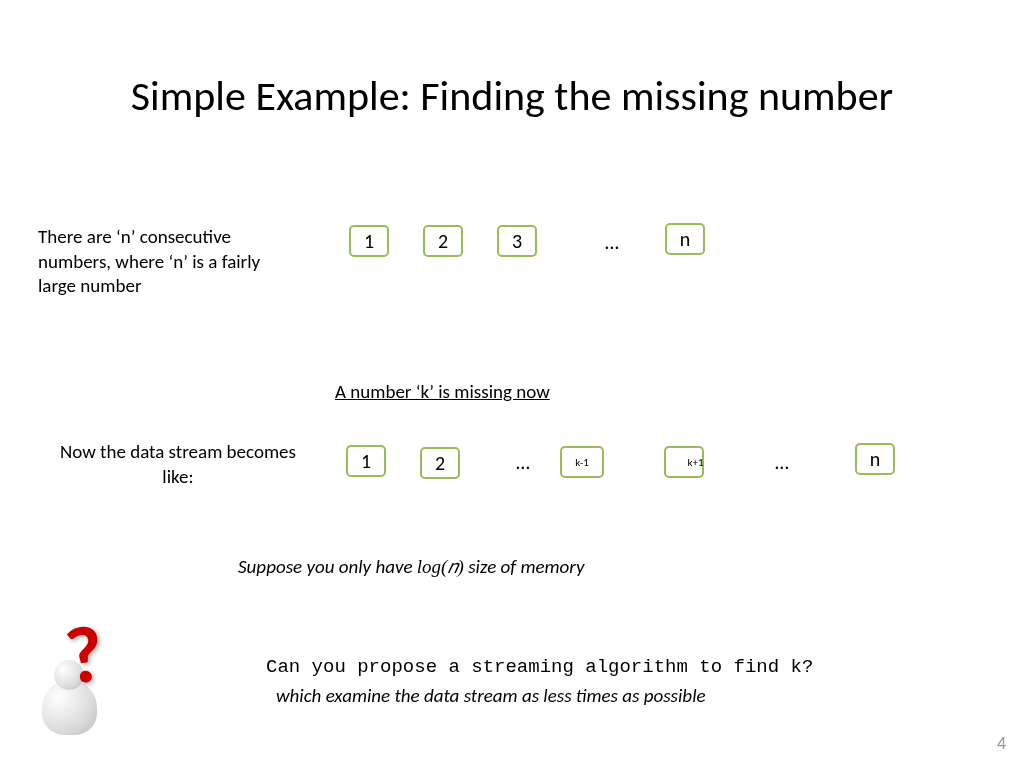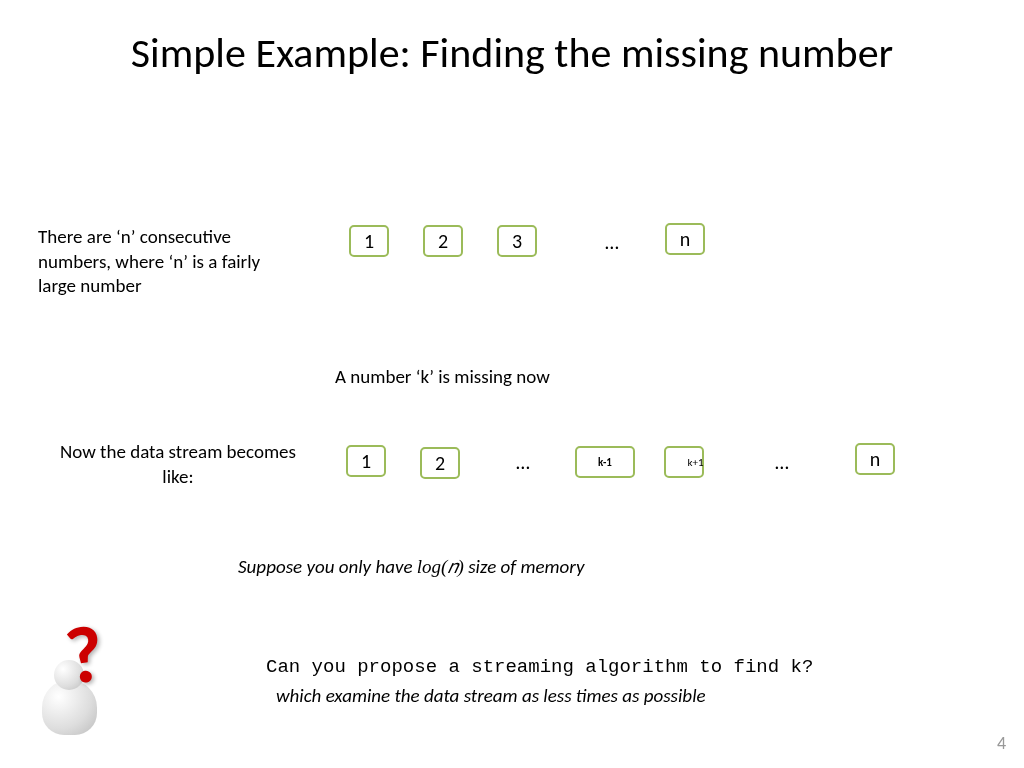--- a/index.html
+++ b/index.html
@@ -11,20 +11,21 @@
       position: relative;
       overflow: hidden;
     }
     .slide-title {
       text-align: center;
       font-size: 42px;
       font-weight: 400;
       color: #000;
       padding-top: 28px;
       line-height: 1.2;
+      margin-top: 43px;
     }
     .text-block {
       position: absolute;
       font-size: 19px;
       color: #000;
       line-height: 1.3;
     }
     .num-box {
       position: absolute;
       border: 2px solid #9bbb59;
@@ -91,28 +92,28 @@
 <h1 class="slide-title">Simple Example: Finding the missing number</h1>
 
 <div class="text-block" style="left:38px; top:225px; width:260px;">There are ‘n’ consecutive numbers, where ‘n’ is a fairly large number</div>
 
 <div class="num-box" style="left:349px; top:225px; width:40px; height:32px;">1</div>
 <div class="num-box" style="left:423px; top:225px; width:40px; height:32px;">2</div>
 <div class="num-box" style="left:497px; top:225px; width:40px; height:32px;">3</div>
 <div class="ellipsis" style="left:605px; top:230px;">…</div>
 <div class="num-box" style="left:665px; top:223px; width:40px; height:32px;">n</div>
 
-<div class="text-block" style="left:335px; top:365px;">A number ‘k’ is missing now</div>
+<div class="text-block" style="left:335px; top:380px;text-decoration:underline;">A number ‘k’ is missing now</div>
 
 <div class="text-block" style="left:48px; top:440px; width:260px;text-align:center;">Now the data stream becomes like:</div>
 
 <div class="num-box" style="left:346px; top:445px; width:40px; height:32px;">1</div>
 <div class="num-box" style="left:420px; top:447px; width:40px; height:32px;">2</div>
 <div class="ellipsis" style="left:516px; top:450px;">…</div>
-<div class="num-box small-text" style="left:575px; top:446px; width:60px; height:32px;font-weight:bold;">k-1</div>
+<div class="num-box small-text" style="left:560px; top:446px; width:44px; height:32px;">k-1</div>
 <div class="num-box small-text" style="left:664px; top:446px; width:40px; height:32px;padding-left:23px;">k+1</div>
 <div class="ellipsis" style="left:775px; top:450px;">…</div>
 <div class="num-box" style="left:855px; top:443px; width:40px; height:32px;">n</div>
 
 <div class="text-block" style="left:238px; top:555px;font-style:italic;">
   <span>Suppose you only have </span><span style="font-family: 'Cambria Math', serif;">log(𝑛)</span><span> size of memory</span>
 </div>
 
 <div class="text-block" style="left:266px; top:655px;font-family:Liberation Mono, monospace;">Can you propose a streaming algorithm to find k?</div>
 <div class="text-block" style="left:276px; top:684px;font-style:italic;">which examine the data stream as less times as possible</div>

